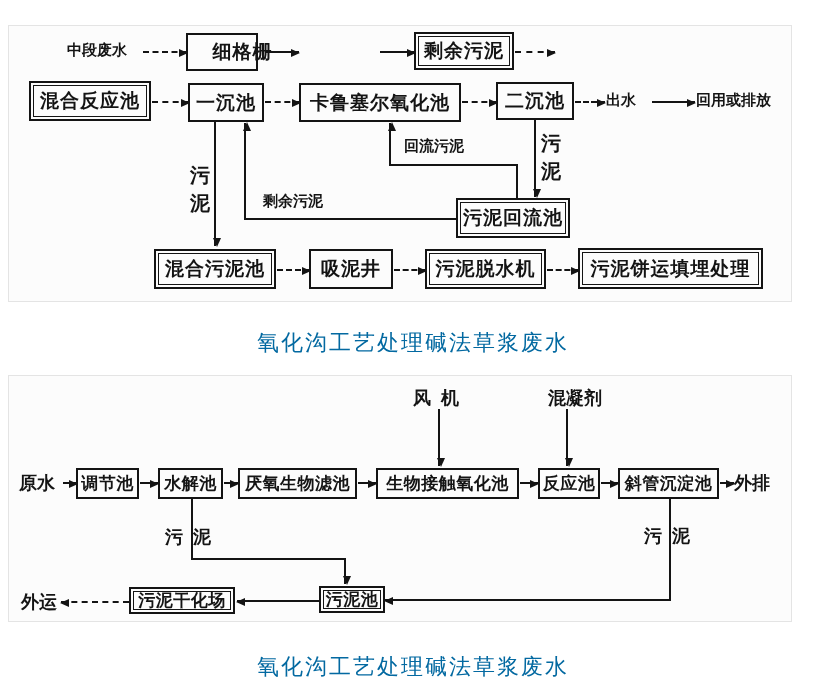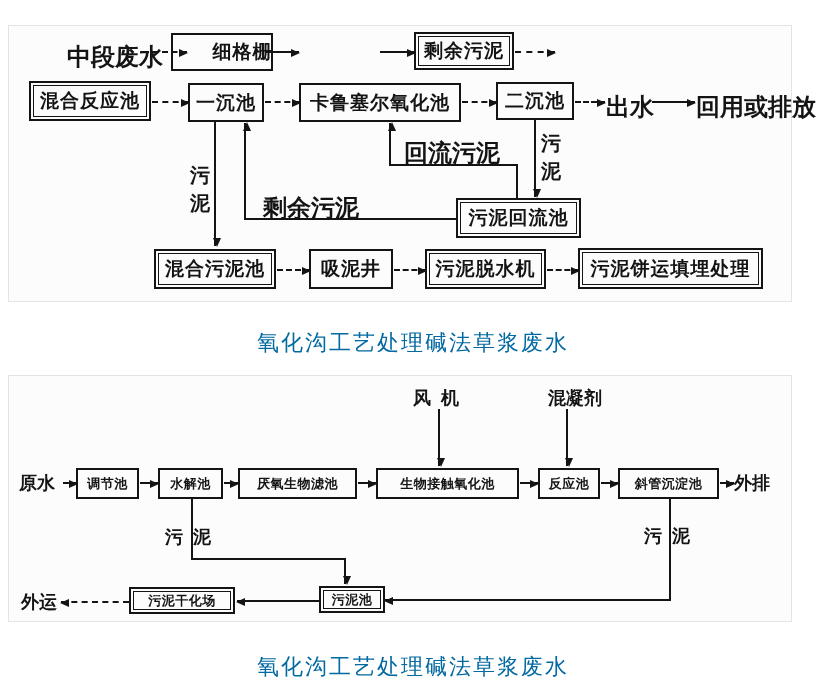--- a/index.html
+++ b/index.html
@@ -3,22 +3,22 @@
 <meta charset="utf-8">
 <style>
   html,body{margin:0;padding:0;width:826px;height:691px;background:#ffffff;overflow:hidden;
     font-family:"Liberation Sans","DejaVu Sans",sans-serif;color:#141414;}
   .panel{position:absolute;left:8px;width:782px;background:#fcfcfc;border:1px solid #e4e4e4;}
   #panel1{top:25px;height:275px;}
   #panel2{top:375px;height:245px;}
   .box{position:absolute;border:2px solid #141414;display:flex;align-items:center;justify-content:center;
     font-weight:bold;font-size:19px;letter-spacing:1px;white-space:nowrap;box-sizing:border-box;}
   .dbl::after{content:"";position:absolute;inset:2px;border:1px solid #141414;pointer-events:none;}
-  #panel2 .box{font-size:13px;letter-spacing:0.5px;}
-  .txt{position:absolute;font-weight:bold;font-size:24px;white-space:nowrap;}
+  #panel2 .box{font-size:17px;letter-spacing:0.5px;}
+  .txt{position:absolute;font-weight:bold;font-size:15px;white-space:nowrap;}
   #panel2 .txt{font-size:18px;}
   .vtext{position:absolute;font-weight:bold;font-size:20px;width:24px;line-height:28px;text-align:center;word-break:break-all;}
   .strad{position:absolute;font-weight:bold;font-size:18px;letter-spacing:10px;white-space:nowrap;}
   .hl{position:absolute;height:0;border-top:2px solid #141414;}
   .vl{position:absolute;width:0;border-left:2px solid #141414;}
   .ds{border-top-style:dashed;}
   .ar::after{content:"";position:absolute;right:-1px;top:-4px;width:0;height:0;
     border-left:9px solid #141414;border-top:4px solid transparent;border-bottom:4px solid transparent;}
   .al::before{content:"";position:absolute;left:-1px;top:-4px;width:0;height:0;
     border-right:9px solid #141414;border-top:4px solid transparent;border-bottom:4px solid transparent;}
@@ -28,21 +28,21 @@
     border-bottom:9px solid #141414;border-left:4px solid transparent;border-right:4px solid transparent;}
   .caption{position:absolute;left:0;width:826px;text-align:center;font-size:22px;color:#0369a1;letter-spacing:2px;}
 </style>
 </head>
 <body>
 
 <div class="panel" id="panel1">
 
   <div class="txt" style="left:58px;top:15px;">中段废水</div>
   <div class="hl ds ar" style="left:134px;top:25px;width:44px;"></div>
-  <div class="box" style="left:162px;top:7px;width:102px;height:38px;padding-left:41px;">细格栅</div>
+  <div class="box" style="left:177px;top:7px;width:72px;height:38px;padding-left:41px;">细格栅</div>
   <div class="hl ar" style="left:256px;top:25px;width:34px;"></div>
   <div class="hl ar" style="left:371px;top:25px;width:35px;"></div>
   <div class="box dbl" style="left:405px;top:6px;width:100px;height:38px;">剩余污泥</div>
   <div class="hl ds ar" style="left:506px;top:25px;width:40px;"></div>
 
   <div class="box dbl" style="left:20px;top:55px;width:122px;height:40px;">混合反应池</div>
   <div class="hl ds ar" style="left:143px;top:75px;width:37px;"></div>
   <div class="box" style="left:179px;top:57px;width:76px;height:39px;">一沉池</div>
   <div class="hl ds ar" style="left:256px;top:75px;width:35px;"></div>
   <div class="box" style="left:290px;top:57px;width:162px;height:39px;">卡鲁塞尔氧化池</div>
@@ -61,21 +61,21 @@
   <div class="txt" style="left:254px;top:166px;">剩余污泥</div>
 
   <div class="vl au" style="left:380px;top:97px;height:41px;"></div>
   <div class="hl" style="left:380px;top:138px;width:128px;"></div>
   <div class="vl" style="left:507px;top:138px;height:34px;"></div>
   <div class="txt" style="left:395px;top:111px;">回流污泥</div>
 
   <div class="vl ad" style="left:525px;top:94px;height:77px;"></div>
   <div class="vtext" style="left:530px;top:103px;">污泥</div>
 
-  <div class="box dbl" style="left:447px;top:172px;width:125px;height:40px;">污泥回流池</div>
+  <div class="box dbl" style="left:447px;top:172px;width:114px;height:40px;">污泥回流池</div>
 
   <div class="box dbl" style="left:145px;top:223px;width:122px;height:40px;">混合污泥池</div>
   <div class="hl ds ar" style="left:268px;top:243px;width:33px;"></div>
   <div class="box" style="left:300px;top:223px;width:84px;height:40px;">吸泥井</div>
   <div class="hl ds ar" style="left:385px;top:243px;width:32px;"></div>
   <div class="box dbl" style="left:416px;top:223px;width:121px;height:40px;">污泥脱水机</div>
   <div class="hl ds ar" style="left:538px;top:243px;width:32px;"></div>
   <div class="box dbl" style="left:569px;top:222px;width:185px;height:41px;">污泥饼运填埋处理</div>
 </div>
 

